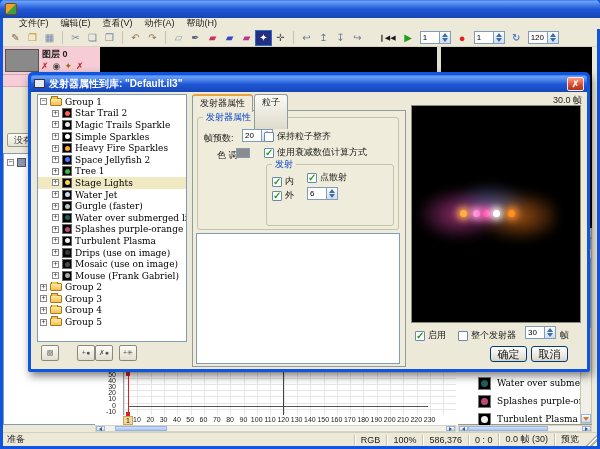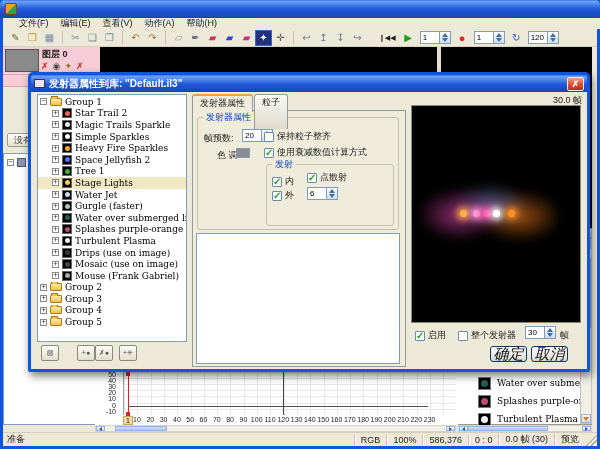--- a/index.html
+++ b/index.html
@@ -131,21 +131,21 @@
 #desc-box{position:absolute;left:3px;top:122px;width:204px;height:131px;background:#fff;border:1px solid #7f9db9;}
 
 
 #pv-duration{position:absolute;left:495px;top:2px;width:56px;text-align:right;font-size:9px;color:#1a1a1a;}
 #preview-box{position:absolute;left:380px;top:13px;width:170px;height:218px;background:#000;border:1px solid #8a8a7a;overflow:hidden;}
 #halo{position:absolute;left:5px;top:69px;width:140px;height:76px;filter:blur(5px);
  background:radial-gradient(ellipse 42% 48% at 30% 52%,rgba(220,70,170,.65),rgba(220,70,170,0) 72%),
  radial-gradient(ellipse 38% 42% at 52% 40%,rgba(150,160,255,.5),rgba(150,160,255,0) 72%),
  radial-gradient(ellipse 44% 48% at 73% 54%,rgba(255,130,30,.6),rgba(255,130,30,0) 72%);}
 .light{position:absolute;top:104px;width:7px;height:7px;border-radius:50%;}
-#ok-btn,#cancel-btn{position:absolute;top:254px;width:37px;height:16px;border:1px solid #003c74;border-radius:3px;background:linear-gradient(#ffffff,#eae8e0 60%,#d8d4c8);font-size:15px;text-align:center;line-height:14px;color:#111;font-style:italic;}
+#ok-btn,#cancel-btn{position:absolute;top:254px;width:37px;height:16px;border:1px solid #003c74;border-radius:3px;background:linear-gradient(#ffffff,#eae8e0 60%,#d8d4c8);font-size:11px;text-align:center;line-height:14px;color:#111;}
 #ok-btn{left:459px;}
 #cancel-btn{left:500px;}
 </style>
 </head>
 <body>
 
 <div id="win"></div>
 
 <div id="titlebar">
   <div id="app-icon"></div>

